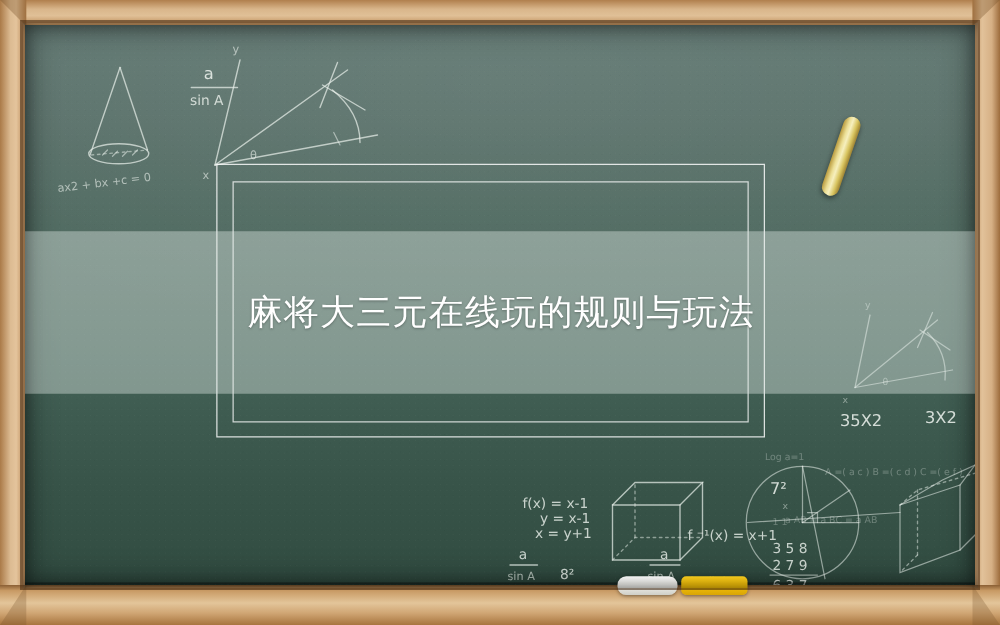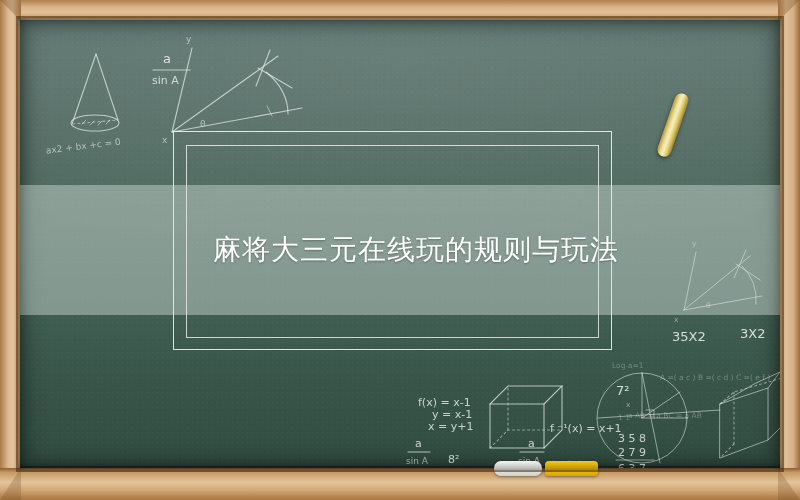--- a/index.html
+++ b/index.html
@@ -205,21 +205,21 @@
         <text class="chalk-txt" x="598" y="452">6 3 7</text>
         <text class="chalk-txt xs faint" x="528" y="446">alog (bc)</text>
       </svg>
     </div>
 
     <div style="position:absolute;left:153px;top:111px;width:437px;height:217px;border:1.5px solid rgba(255,255,255,.82);"></div>
     <div style="position:absolute;left:166px;top:125px;width:411px;height:191px;border:1.5px solid rgba(255,255,255,.75);"></div>
 
     <div style="position:absolute;left:0;top:165px;width:760px;height:130px;background:rgba(222,230,226,.42);"></div>
 
-    <div style="position:absolute;left:16px;top:165px;width:760px;height:130px;display:flex;align-items:center;justify-content:center;color:#fff;font-size:28px;letter-spacing:1px;text-shadow:0 1px 2px rgba(0,0,0,.3);white-space:nowrap;">麻将大三元在线玩的规则与玩法</div>
+    <div style="position:absolute;left:1px;top:165px;width:760px;height:130px;display:flex;align-items:center;justify-content:center;color:#fff;font-size:28px;letter-spacing:1px;text-shadow:0 1px 2px rgba(0,0,0,.3);white-space:nowrap;">麻将大三元在线玩的规则与玩法</div>
 
     <div class="chalk-stick-diag" style="left:646px;top:72px;"></div>
   </div>
 
   <div class="ledge-shadow"></div>
   <div class="ledge-chalk-white"></div>
   <div class="ledge-chalk-yellow"></div>
 
   <div class="frame-bevel"></div>
 </div>

